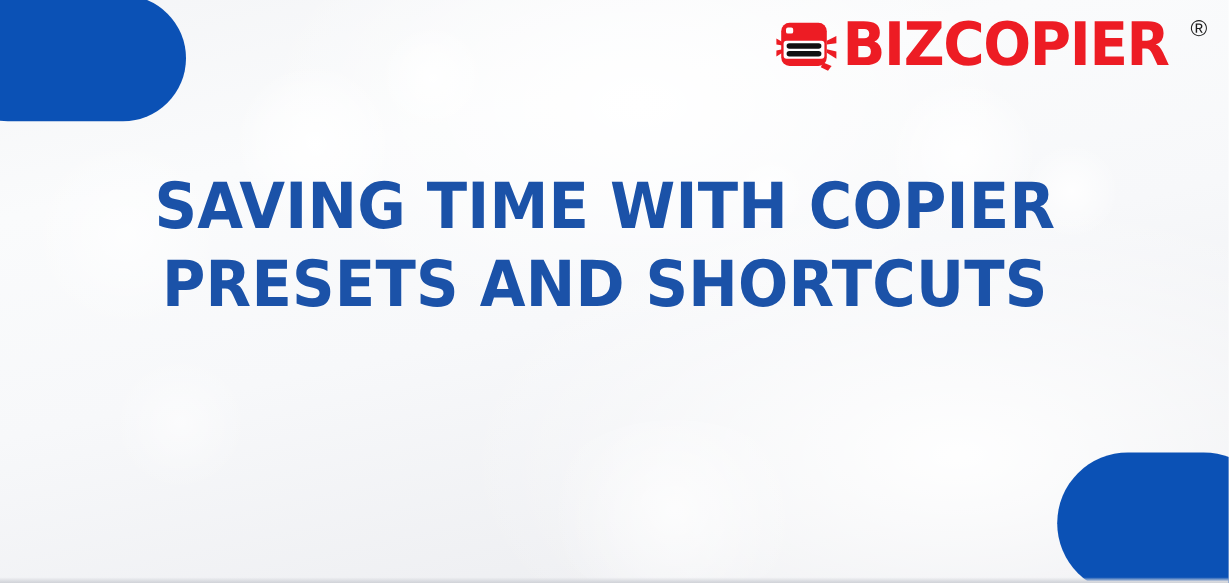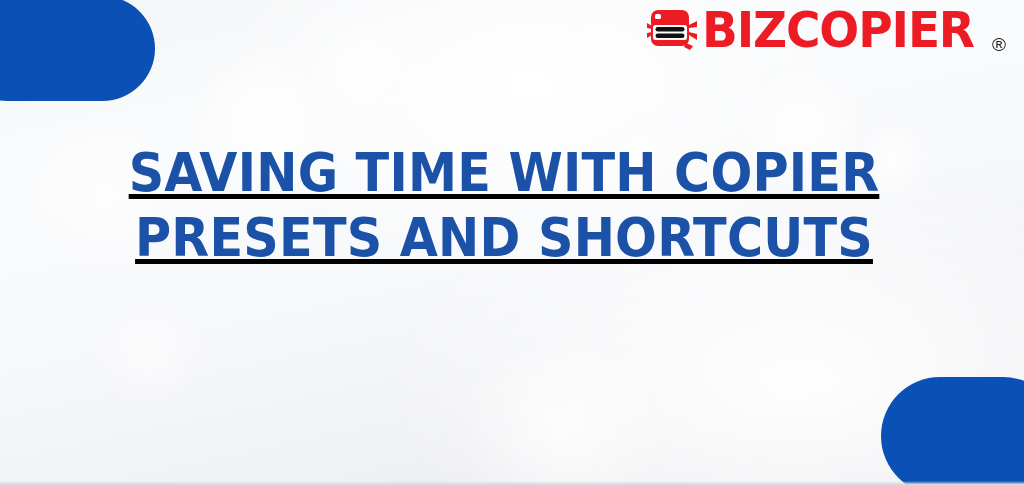--- a/index.html
+++ b/index.html
@@ -60,23 +60,23 @@
     top: 377px;
     width: 181px;
     height: 118px;
     border-radius: 60px;
   }
 
   
   .logo {
     position: absolute;
     right: 18px;
-    top: 0;
+    top: 13px;
     display: flex;
-    align-items: flex-end;
+    align-items: flex-start;
     height: 54px;
   }
   .logo-mark {
     width: 54px;
     height: 48px;
     margin-top: 2px;
     margin-right: 2px;
     flex: 0 0 auto;
     display: block;
   }
@@ -103,21 +103,20 @@
 
   
   .content {
     position: absolute;
     left: 0;
     right: 16px;
     top: 140px;
     text-align: center;
     padding: 0 60px;
     box-sizing: border-box;
-    text-decoration: underline;
   }
   .title {
     font-family: "DejaVu Sans", sans-serif;
     font-weight: bold;
     font-size: 53px;
     line-height: 65px;
     letter-spacing: 0.2px;
     color: #1b52a8;
     margin: 0;
     transform: scaleX(0.93);

